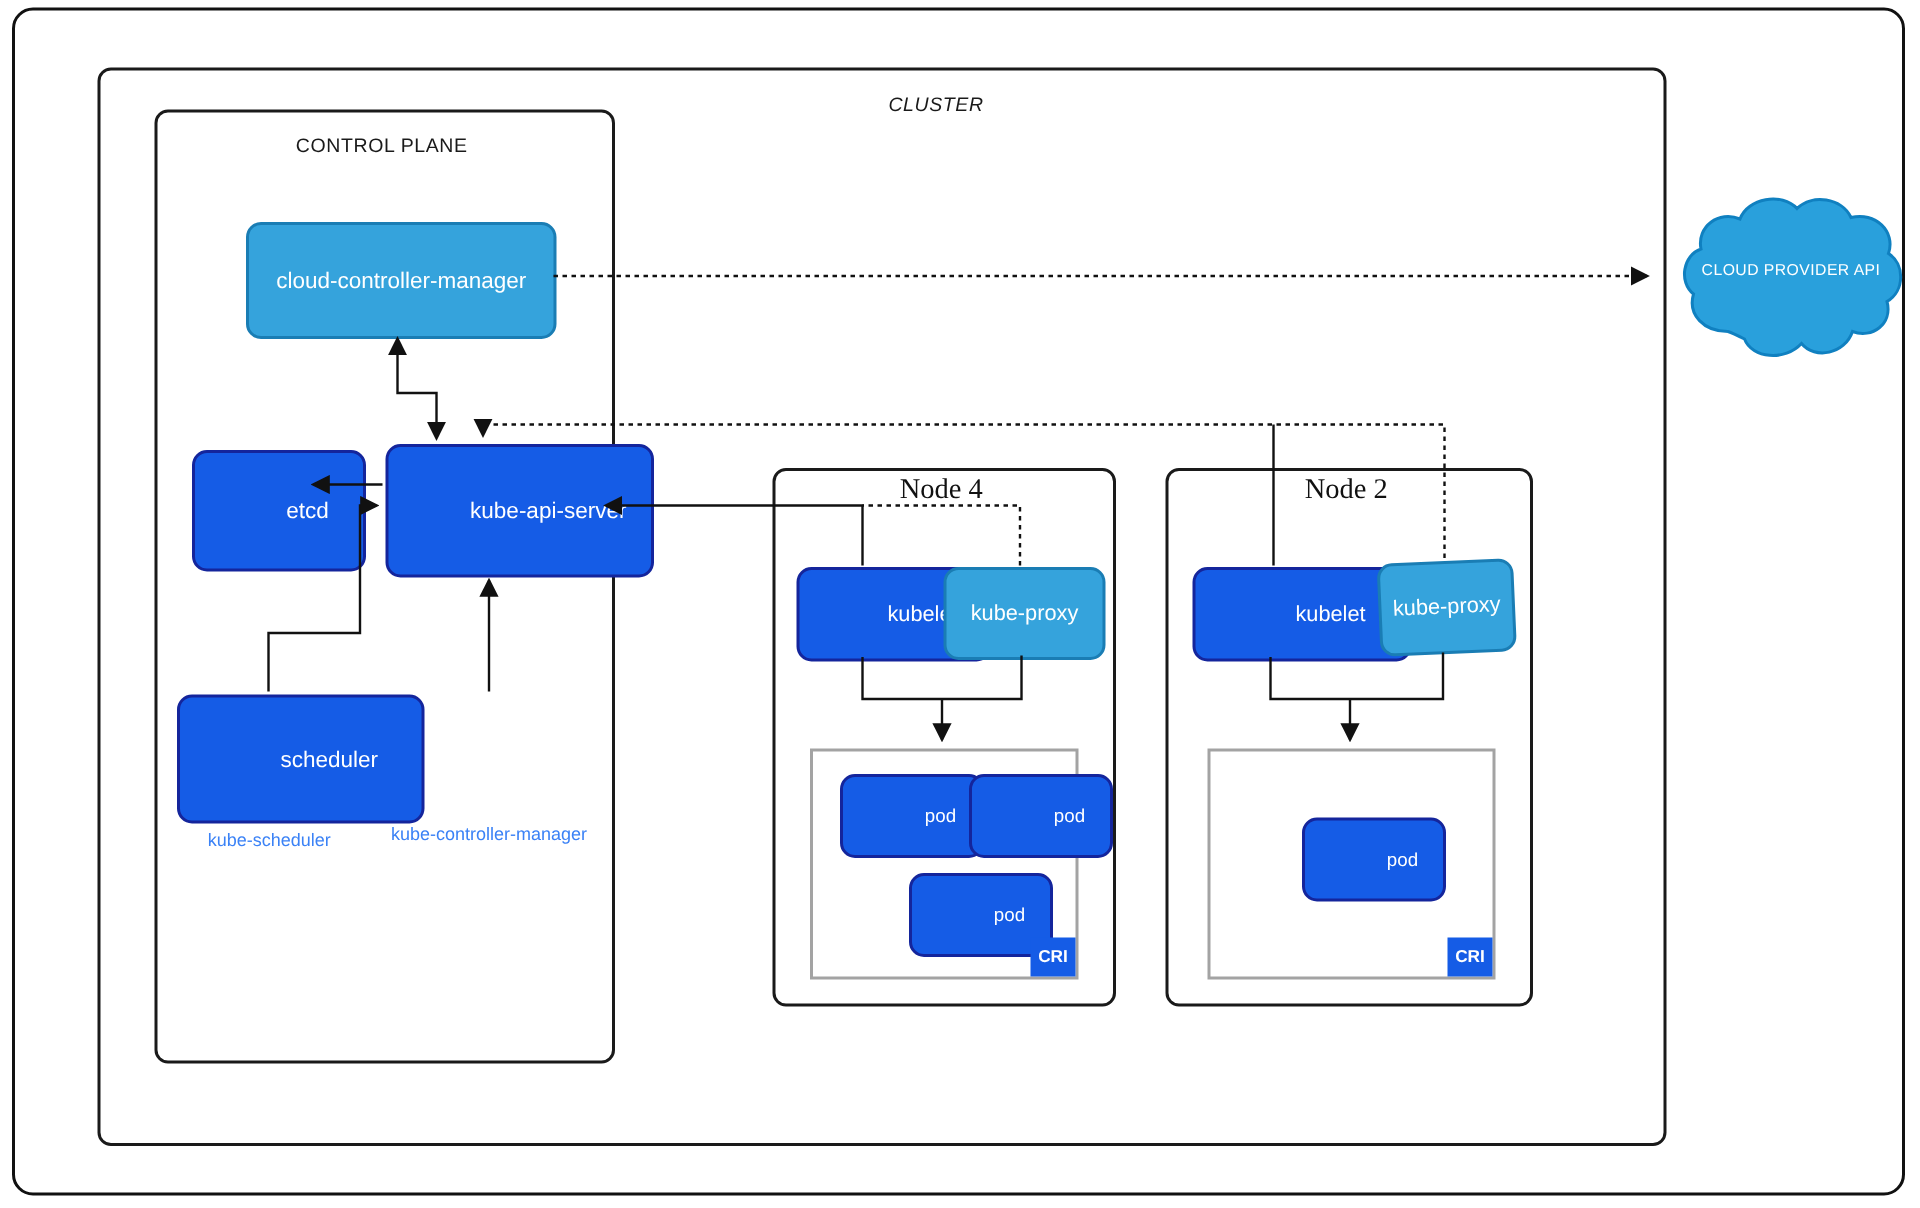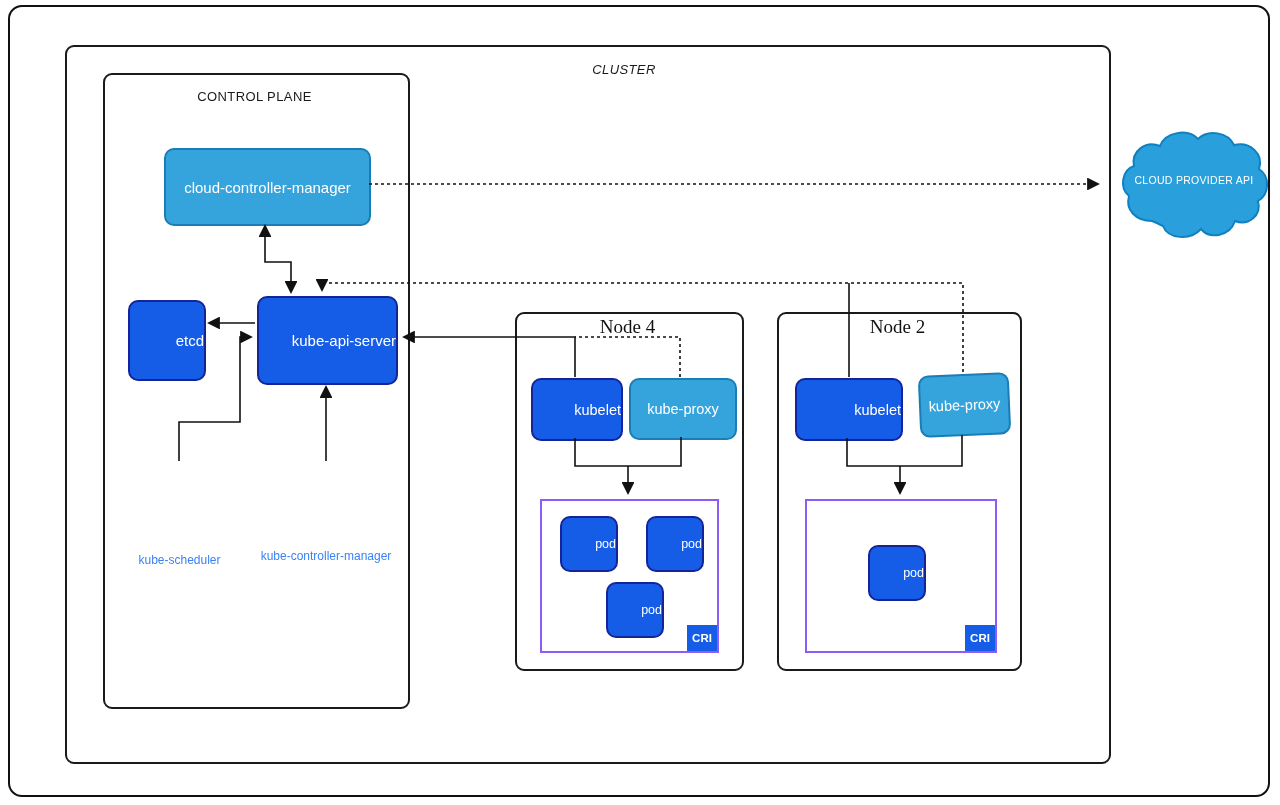--- a/index.html
+++ b/index.html
@@ -8,30 +8,30 @@
     font-family:"Liberation Sans","DejaVu Sans",sans-serif;color:#111;
   }
   .frame{
     position:absolute;left:8px;top:5px;width:1258px;height:788px;
     border:2.5px solid #111;border-radius:14px;
   }
   .box-outline{position:absolute;border:2px solid #1a1a1a;border-radius:9px;background:transparent;}
   .zone-label{position:absolute;left:0;right:0;text-align:center;font-size:13px;letter-spacing:.4px;color:#1a1a1a;}
   .node-label{position:absolute;left:0;right:0;text-align:center;font-family:"Liberation Serif","DejaVu Serif",serif;font-size:19px;color:#111;}
   .blue-box{
-    position:absolute;display:flex;align-items:center;justify-content:flex-end;
+    position:absolute;display:flex;align-items:center;justify-content:center;
     background:var(--dark-blue,#155ce6);border:2px solid var(--dark-blue-border,#14259c);
-    border-radius:10px;color:#fff;font-size:15px;text-align:center;
+    border-radius:10px;color:#fff;font-size:15px;text-align:center;padding-left:38px;
   }
   .lightblue-box{
     position:absolute;display:flex;align-items:center;justify-content:center;
     background:var(--light-blue,#35a3dc);border:2px solid var(--light-blue-border,#1a7db4);
     border-radius:10px;color:#fff;font-size:15px;text-align:center;
   }
-  .pods-rect{position:absolute;border:2px solid #8b5cf6;background:transparent;}
+  .pods-rect{position:absolute;border:2px solid #a3a3a3;background:transparent;}
   .pod{border-radius:10px;font-size:12.5px;}
   .cri{
     position:absolute;right:0;bottom:0;width:30px;height:26px;border-radius:0;
     background:var(--dark-blue,#155ce6);border:none;color:#fff;font-size:11.5px;
     display:flex;align-items:center;justify-content:center;font-weight:bold;
   }
   .caption{position:absolute;text-align:center;font-size:12px;color:#3b82f6;}
   svg.connectors{position:absolute;left:0;top:0;pointer-events:none;}
   .cloud-wrap{position:absolute;left:1118px;top:126px;width:152px;height:118px;}
   .cloud-label{
@@ -57,20 +57,23 @@
   </div>
 
   <div class="blue-box" style="left:128px;top:300px;width:74px;height:77px;">
     <span>etcd</span>
   </div>
 
   <div class="blue-box" style="left:257px;top:296px;width:137px;height:85px;">
     <span>kube-api-server</span>
   </div>
 
+  <div class="blue-box" style="left:118px;top:463px;width:123px;height:82px;">
+    <span>scheduler</span>
+  </div>
   <div class="caption" style="left:118px;top:553px;width:123px;">kube-scheduler</div>
 
   <div class="caption" style="left:250px;top:549px;width:152px;">kube-controller-manager</div>
 
   <div class="box-outline" style="left:515px;top:312px;width:225px;height:355px;"></div>
   <div class="node-label" style="top:316px;left:515px;width:225px;right:auto;">Node 4</div>
 
   <div class="blue-box" style="left:531px;top:378px;width:88px;height:59px;font-size:14.5px;">
     <span>kubelet</span>
   </div>

